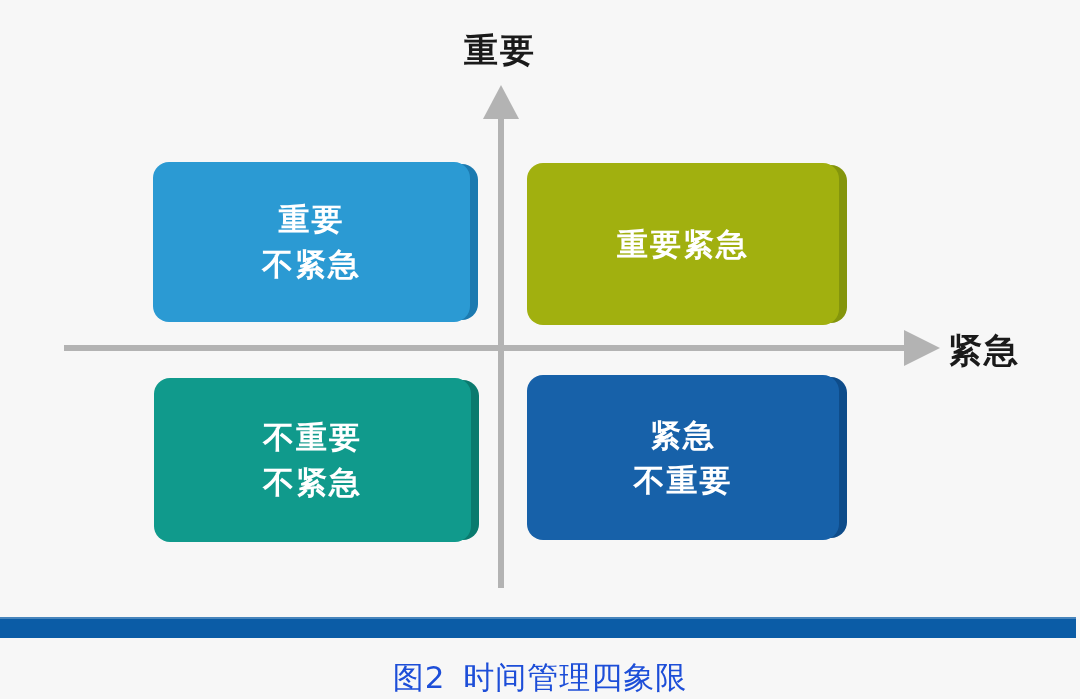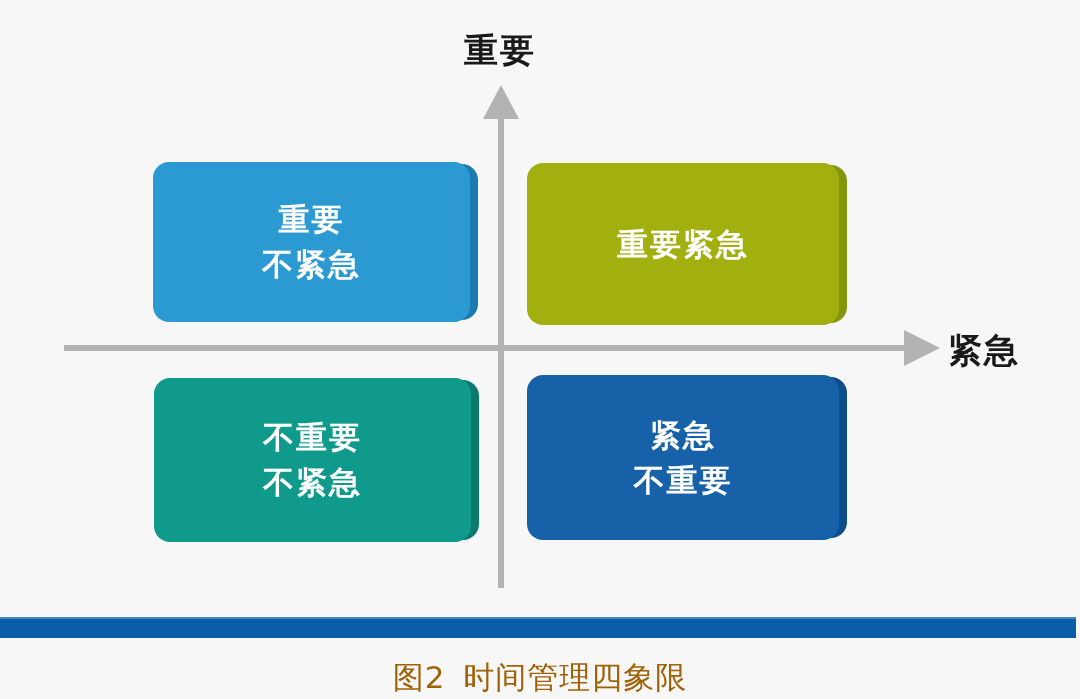--- a/index.html
+++ b/index.html
@@ -69,21 +69,21 @@
     left: 0; top: 617px;
     width: 1076px; height: 21px;
     box-shadow: inset 0 2px 0 rgba(255,255,255,0.25);
   }
   
   .caption {
     position: absolute;
     left: 0; right: 0; top: 657px;
     text-align: center;
     font-size: 31px;
-    color: #a16207;
+    color: #1d4ed8;
     letter-spacing: 1px;
   }
   .caption .cap-title { margin-left: 18px; }
 </style>
 </head>
 <body>
 
 <div class="canvas" style="background: rgb(247, 247, 247);">
 
   <div class="axis-label y-label">重要</div>

